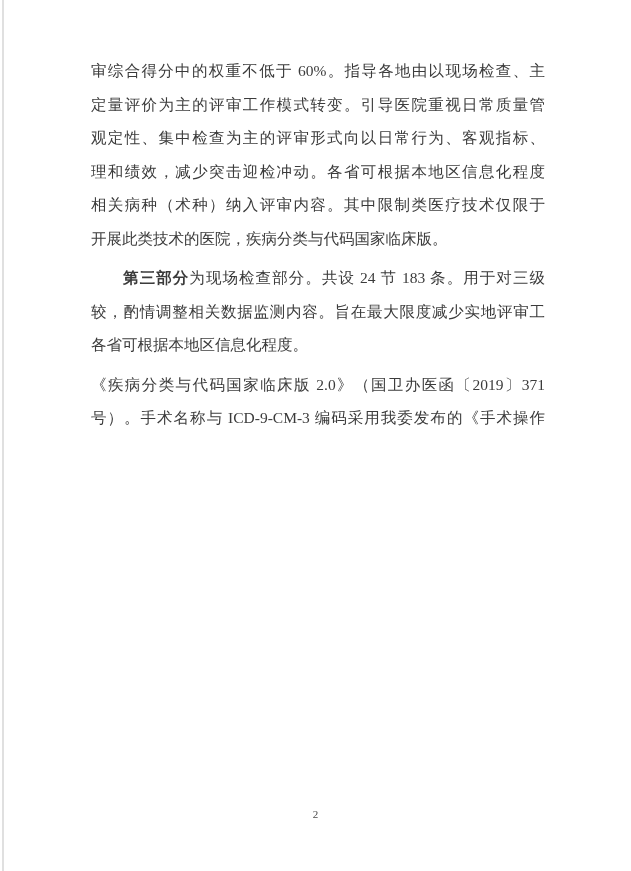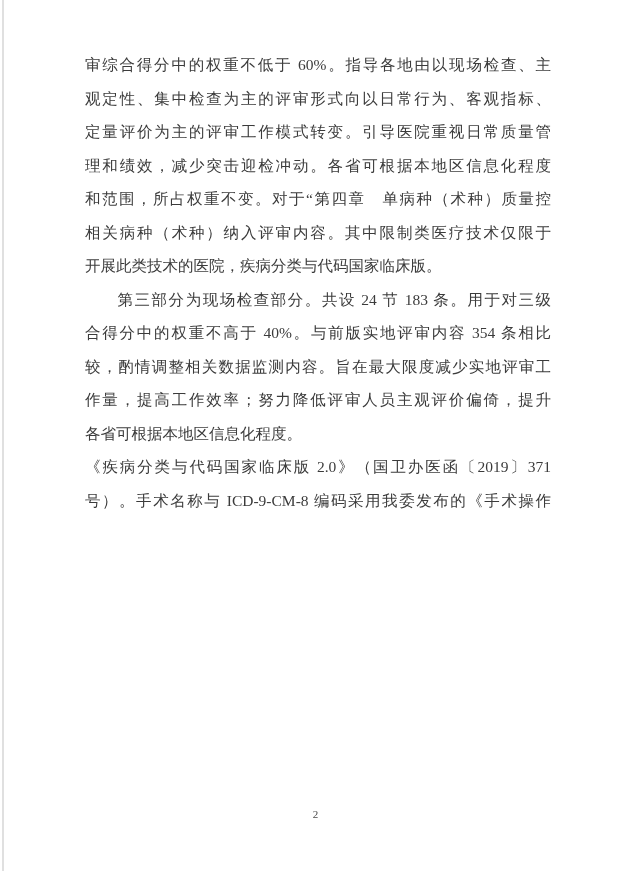--- a/index.html
+++ b/index.html
@@ -24,74 +24,71 @@
   }
   .text-block {
     position: absolute;
     left: 85px;
     top: 48px;
     width: 466px;
     color: #3b3b3b;
     font-size: 15.5px;
   }
   .paragraph {
-    margin: 0;
+    margin: 6px;
     padding: 0;
   }
   .line {
     height: 33.5px;
     line-height: 33.5px;
     text-align: justify;
     text-align-last: justify;
     text-justify: distribute;
     overflow: hidden;
     white-space: normal;
   }
   .line.flush {
     text-align-last: left;
   }
   .indent {
     display: inline-block;
     width: 31px;
     height: 1px;
   }
   .bold-lead {
-    font-weight: normal;
+    font-weight: bold;
   }
   .page-number {
     position: absolute;
     left: 0;
     top: 808px;
     width: 631px;
     text-align: center;
     font-size: 11px;
     color: #4a4a4a;
   }
 </style>
 </head>
 <body>
 
 <div class="page">
   <div class="scan-edge"></div>
   <div class="text-block">
       <div class="paragraph">
         <div class="line">审综合得分中的权重不低于 60%。指导各地由以现场检查、主</div>
+        <div class="line">定量评价为主的评审工作模式转变。引导医院重视日常质量管</div>
         <div class="line">观定性、集中检查为主的评审形式向以日常行为、客观指标、</div>
-        <div class="line">定量评价为主的评审工作模式转变。引导医院重视日常质量管</div>
         <div class="line">理和绩效，减少突击迎检冲动。各省可根据本地区信息化程度</div>
-        <div class="line">和范围，所占权重不变。对于“第四章　单病种（术种）质量控</div>
         <div class="line">相关病种（术种）纳入评审内容。其中限制类医疗技术仅限于</div>
         <div class="line flush">开展此类技术的医院，疾病分类与代码国家临床版。</div>
       </div>
       <div class="paragraph">
         <div class="line"><span class="indent"></span><span class="bold-lead">第三部分</span>为现场检查部分。共设 24 节 183 条。用于对三级</div>
-        <div class="line">合得分中的权重不高于 40%。与前版实地评审内容 354 条相比</div>
         <div class="line">较，酌情调整相关数据监测内容。旨在最大限度减少实地评审工</div>
-        <div class="line">作量，提高工作效率；努力降低评审人员主观评价偏倚，提升</div>
         <div class="line flush">各省可根据本地区信息化程度。</div>
       </div>
       <div class="paragraph">
         <div class="line">《疾病分类与代码国家临床版 2.0》（国卫办医函〔2019〕371</div>
-        <div class="line">号）。手术名称与 ICD-9-CM-8 编码采用我委发布的《手术操作</div>
+        <div class="line">号）。手术名称与 ICD-9-CM-3 编码采用我委发布的《手术操作</div>
       </div>
     </div>
   <div class="page-number">2</div>
 </div>
 
 </body></html>

